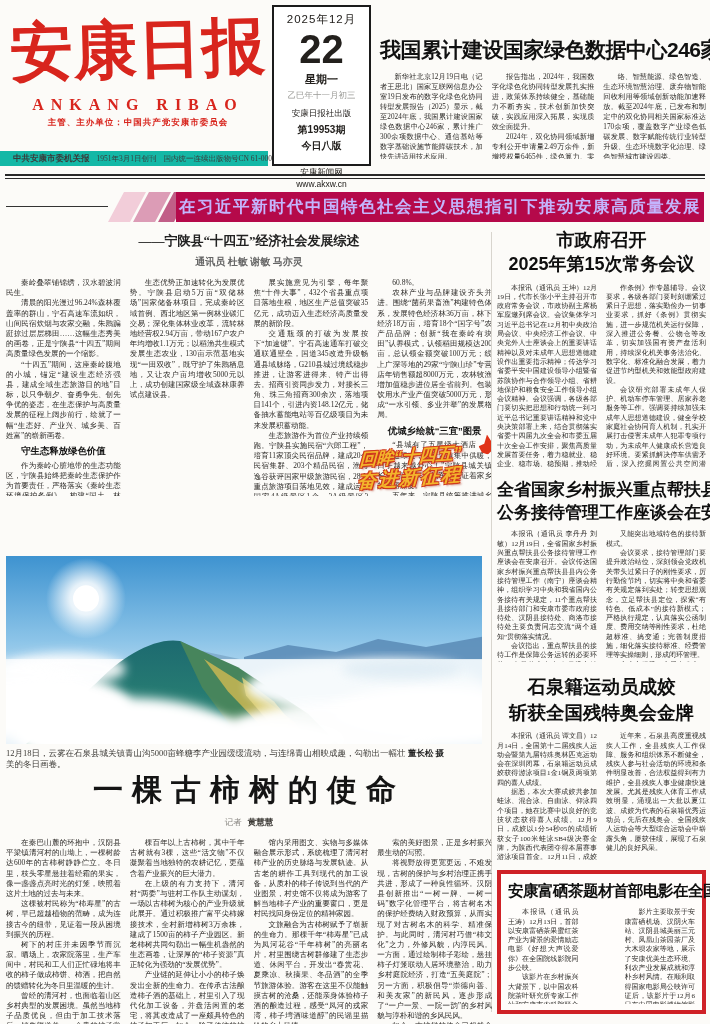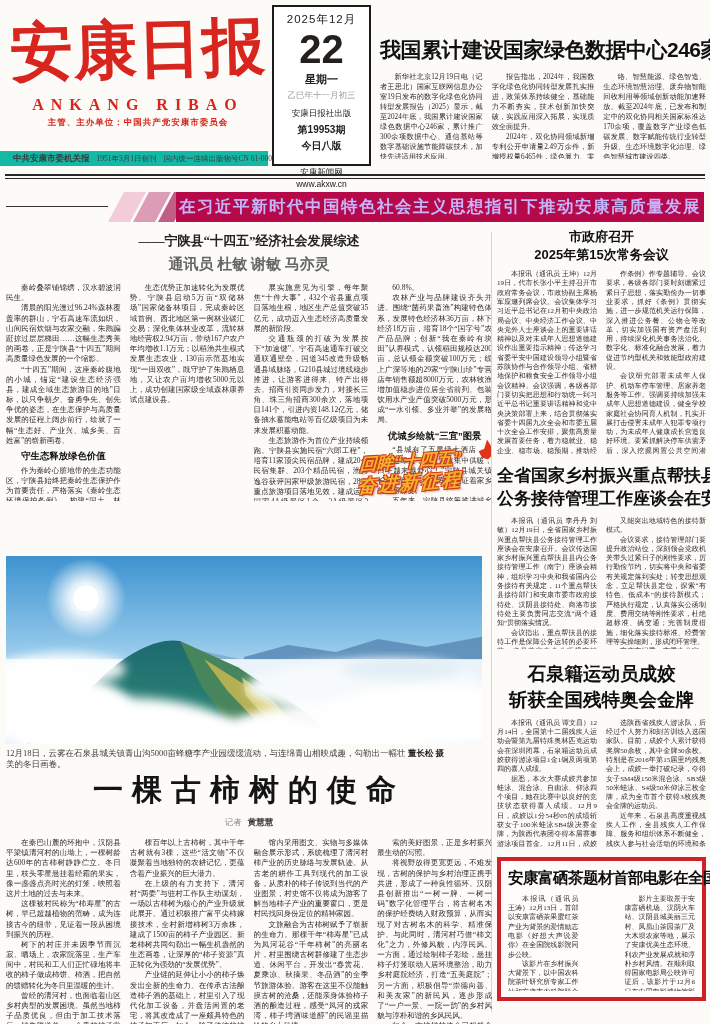--- a/index.html
+++ b/index.html
@@ -46,42 +46,42 @@
   .stripe.s2{left:141px;width:22px;background:#dc9cb6;}
   .stripe.s3{left:166px;width:16px;background:#c15e87;}
   .banner{position:absolute;left:176px;top:192px;width:528px;height:30px;background:#b5094a;
     color:#c4b5fd;font-family:"Liberation Sans",sans-serif;font-weight:bold;font-size:16.5px;
     display:flex;align-items:center;justify-content:center;letter-spacing:1.5px;white-space:nowrap;}
   
   .lead{position:absolute;left:6px;top:226px;width:486px;}
   .lead-head{font-family:"Liberation Sans",sans-serif;font-weight:900;font-size:37px;
     text-align:center;letter-spacing:14px;white-space:nowrap;color:#0e0e0e;}
   .lead-dek{text-align:center;font-weight:bold;font-size:13px;margin-top:6px;color:#222;}
-  .lead-byline{text-align:center;font-size:15px;color:#666;margin-top:5px;font-weight:bold;}
+  .lead-byline{text-align:center;font-size:10px;color:#666;margin-top:5px;font-weight:bold;}
   .cols{display:flex;gap:9px;overflow:hidden;position:relative;}
   .cols .col{flex:1 1 0;overflow:hidden;}
   .lead .cols{margin-top:9px;height:218px;font-size:7.5px;line-height:1.36;color:#2c2a27;}
   .lead .cols .col:last-child{padding-bottom:54px;}
   .para{margin:0;text-indent:2em;text-align:justify;}
   .subhead{margin:4px 0 3px;text-align:center;font-family:"Liberation Sans",sans-serif;
     font-weight:bold;font-size:1.25em;color:#111;}
   .badge{position:absolute;right:2px;bottom:-2px;width:160px;height:50px;
     transform:rotate(-4deg) skewX(-6deg);text-align:center;font-family:"Liberation Sans",sans-serif;
     font-weight:900;font-style:italic;color:#f3b42c;
     text-shadow:1px 1px 0 #d0391c,-1px -1px 0 #d0391c,1px -1px 0 #d0391c,-1px 1px 0 #d0391c,2px 2px 2px rgba(160,30,10,.5);}
   .badge .b1{font-size:17px;line-height:1.1;}
   .badge .b2{font-size:19px;letter-spacing:2px;line-height:1.2;}
   .badge .flame{position:absolute;right:-4px;top:-8px;width:16px;height:20px;background:#e03318;
     clip-path:polygon(50% 0,78% 35%,100% 70%,60% 100%,22% 88%,0 55%,35% 45%);}
   
   .rightcol{position:absolute;left:497px;top:228px;width:209px;}
   .vrule{position:absolute;left:491px;top:232px;height:780px;border-left:1px solid #d8d5ce;}
   .r-art{margin-bottom:8px;}
   .r-head{font-family:"Liberation Sans",sans-serif;font-weight:900;text-align:center;color:#0f0f0f;white-space:nowrap;}
-  .gov .r-head{font-size:13px;line-height:1.35;}
+  .gov .r-head{font-size:18px;line-height:1.35;}
   .gov .cols{margin-top:7px;height:185px;font-size:7px;line-height:1.33;color:#2c2a27;}
   .recept{margin-top:10px;}
   .recept .r-head{font-size:17px;line-height:1.35;}
   .recept .cols{margin-top:6px;height:132px;font-size:7px;line-height:1.33;color:#2c2a27;}
   .athlete{margin-top:12px;}
   .athlete .r-head{font-size:18.5px;line-height:1.4;}
   .athlete .cols{margin-top:6px;height:128px;font-size:7px;line-height:1.33;color:#2c2a27;}
   .moviebox{margin-top:10px;border:4px solid #cf2126;background:#fffdfb;padding:7px 7px 6px;}
   .moviebox .r-head{font-size:15.5px;letter-spacing:-0.5px;}
   .moviebox .cols{margin-top:6px;height:96px;font-size:7px;line-height:1.33;color:#2c2a27;gap:46px;}
@@ -228,21 +228,20 @@
       <div class="r-head" data-name="athlete-headline">
         <div data-name="athlete-headline-line1">石泉籍运动员成姣</div>
         <div data-name="athlete-headline-line2">斩获全国残特奥会金牌</div>
       </div>
       <div class="cols" data-name="athlete-columns">
           <div class="col" data-name="article-column">
             <p class="para" data-name="article-paragraph">本报讯（通讯员 谭文昌）12月14日，全国第十二届残疾人运动会暨第九届特殊奥林匹克运动会在深圳闭幕，石泉籍运动员成姣获得游泳项目1金1铜及两项第四的喜人成绩。</p>
             <p class="para" data-name="article-paragraph">据悉，本次大赛成姣共参加蛙泳、混合泳、自由泳、仰泳四个项目，她在比赛中以良好的竞技状态获得喜人成绩。12月9日，成姣以1分54秒05的成绩斩获女子100米蛙泳SB4级决赛金牌，为陕西代表团夺得本届赛事游泳项目首金。12月11日，成姣又以3分27秒68的成绩，拿下女子200米个人混合泳SM5级决赛铜牌。在随后进行的女子50米200米自由泳、50米仰泳项目中均获得第四名。</p>
           </div>
           <div class="col" data-name="article-column">
-            <p class="para" data-name="article-paragraph">选陕西省残疾人游泳队，后经过个人努力和刻苦训练入选国家队。目前，成姣个人累计获得奖牌50余枚，其中金牌30余枚。特别是在2016年第15届里约残奥会上，成姣一举打破纪录，夺得女子SM4级150米混合泳、SB3级50米蛙泳、S4级50米仰泳三枚金牌，成为全市首个获得3枚残奥会金牌的运动员。</p>
             <p class="para" data-name="article-paragraph">近年来，石泉县高度重视残疾人工作，全县残疾人工作保障、服务和组织体系不断健全，残疾人参与社会活动的环境和条件明显改善，合法权益得到有力维护，全县残疾人事业健康快速发展。尤其是残疾人体育工作成效明显，涌现出一大批以夏江波、成姣为代表的石泉籍优秀运动员，先后在残奥会、全国残疾人运动会等大型综合运动会中崭露头角，屡获佳绩，展现了石泉健儿的良好风采。</p>
           </div>
         </div>
     </div>
 
     <div class="moviebox" data-name="article-movie-boxed">
       <div class="r-head" data-name="movie-headline">安康富硒茶题材首部电影在全国公映</div>
       <div class="cols" data-name="movie-columns">
           <div class="col" data-name="article-column">
             <p class="para" data-name="article-paragraph">本报讯（通讯员 王涛）12月13日，首部以安康富硒茶果蜜红茶产业为背景的爱情励志电影《好想大声说爱你》在全国院线影院同步公映。</p>

